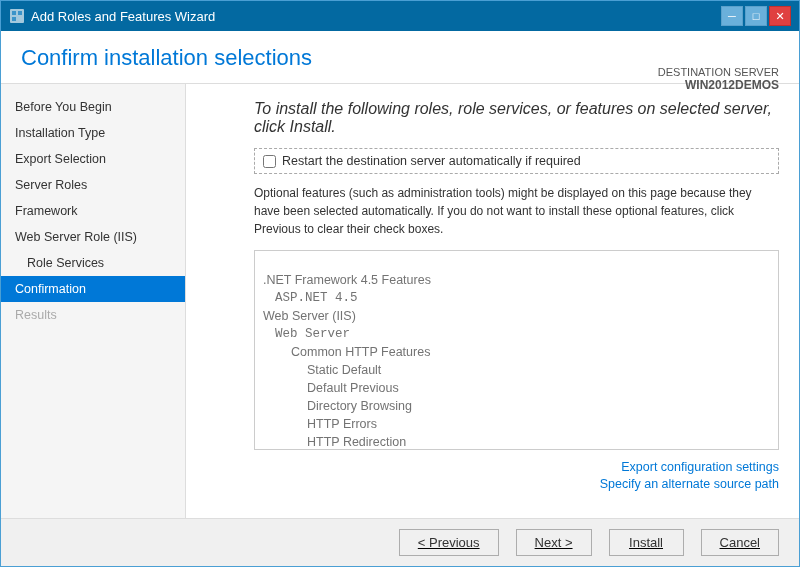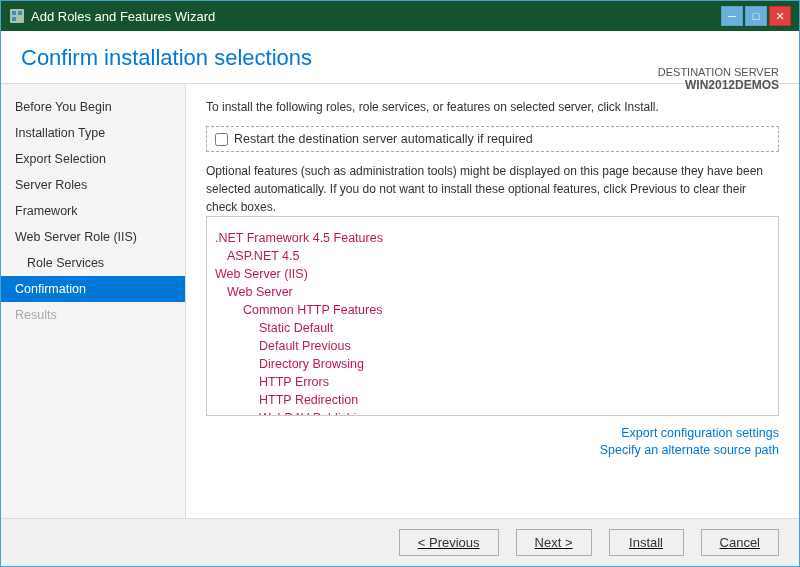--- a/index.html
+++ b/index.html
@@ -13,21 +13,21 @@
     }
     .window {
       width: 800px;
       height: 567px;
       background: #fff;
       border: 1px solid #4a9fd4;
       display: flex;
       flex-direction: column;
     }
     .title-bar {
-      background: #14532d;
+      background: #0369a1;
       color: white;
       display: flex;
       align-items: center;
       justify-content: space-between;
       padding: 4px 8px;
       height: 30px;
       flex-shrink: 0;
     }
     .title-bar-left {
       display: flex;
@@ -78,20 +78,21 @@
       top: 35px;
       text-align: right;
       font-size: 11px;
       color: #555;
       text-transform: uppercase;
     }
     .main-content {
       display: flex;
       flex: 1;
       overflow: hidden;
+      gap: 48px;
     }
     .sidebar {
       width: 185px;
       background: #f5f5f5;
       border-right: 1px solid #ddd;
       padding: 10px 0;
       flex-shrink: 0;
     }
     .sidebar-item {
       padding: 6px 10px 6px 14px;
@@ -109,23 +110,24 @@
     .sidebar-item.disabled {
       color: #aaa;
     }
     .content {
       flex: 1;
       padding: 16px 20px;
       overflow-y: auto;
       position: relative;
     }
     .content-intro {
-      font-size: 12px;
+      font-size: 16px;
       color: #333;
       margin-bottom: 12px;
+      font-style: italic;
     }
     .checkbox-row {
       display: flex;
       align-items: center;
       gap: 6px;
       border: 1px dashed #aaa;
       padding: 5px 8px;
       margin-bottom: 10px;
       background: #fff;
     }
@@ -134,37 +136,38 @@
       width: 13px;
       height: 13px;
     }
     .checkbox-row label {
       font-size: 12.5px;
       color: #333;
     }
     .optional-note {
       font-size: 12px;
       color: #333;
+      margin-bottom: 12px;
       line-height: 1.5;
     }
     .features-box {
       border: 1px solid #ccc;
       background: #fff;
       height: 200px;
       overflow-y: scroll;
-      padding: 12px 0;
-      font-size: 12.5px;
-      color: #be185d;
+      padding: 20px 0;
+      font-size: 12.5px;
+      color: #737373;
       position: relative;
     }
     .feature-item {
       padding: 2px 8px;
       white-space: nowrap;
     }
-    .feature-item.indent1 { padding-left: 20px; }
+    .feature-item.indent1 { padding-left: 20px; font-family: Liberation Mono, monospace; }
     .feature-item.indent2 { padding-left: 36px; }
     .feature-item.indent3 { padding-left: 52px; }
     .links-section {
       margin-top: 10px;
       display: flex;
       flex-direction: column;
       gap: 3px;
       text-align: right;
     }
     .links-section a {

